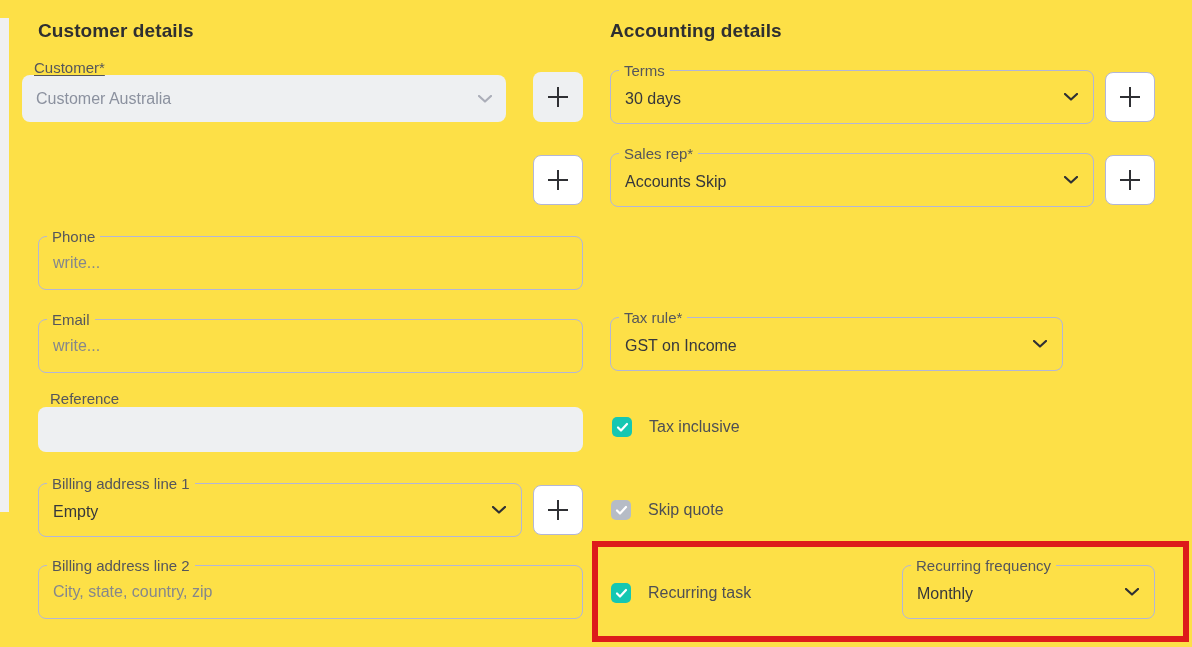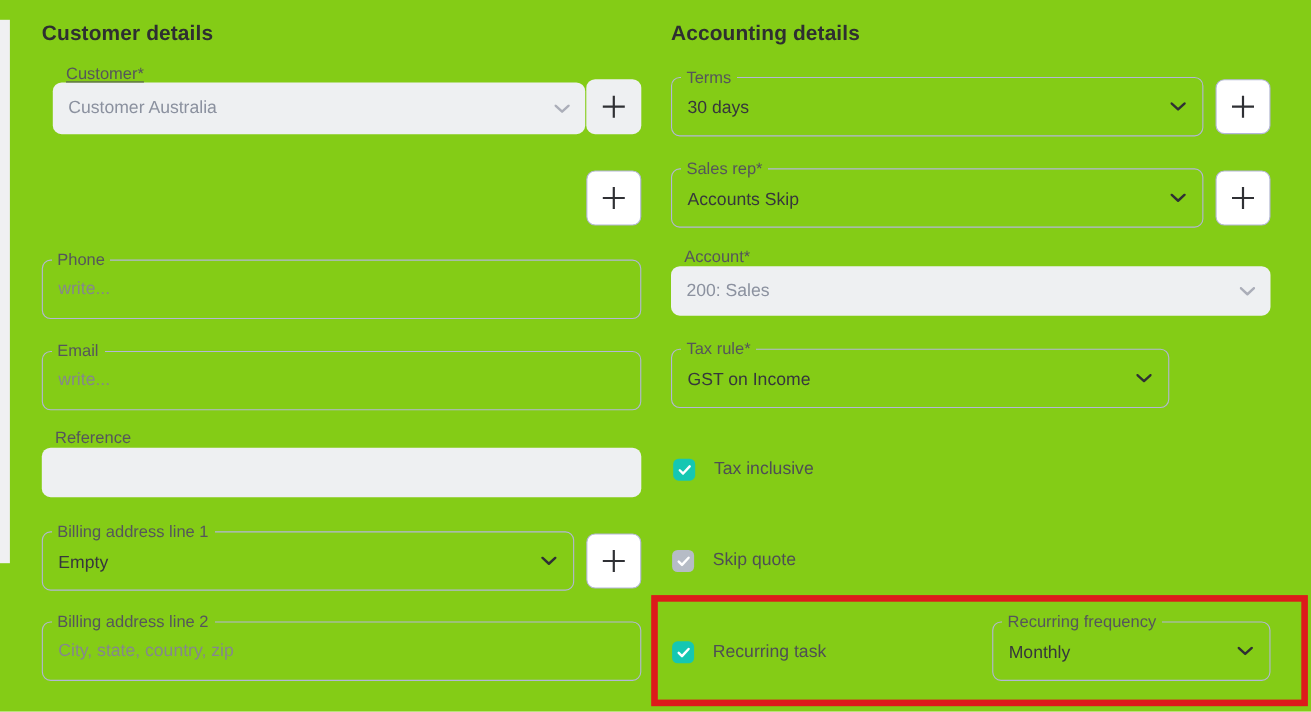--- a/index.html
+++ b/index.html
@@ -11,21 +11,21 @@
     --text:#36373c;
     --label:#55565b;
     --placeholder:#85878c;
     --check-disabled:#b6bcc6;
     --icon-dark:#2f3034;
     --icon-gray:#abaeb9;
   }
   *{margin:0;padding:0;box-sizing:border-box;}
   html,body{width:1192px;height:647px;background:#ffffff;
     font-family:"Liberation Sans", sans-serif;overflow:hidden;}
-  .stage{position:relative;width:1192px;height:647px;background:#84cc16;}
+  .stage{position:relative;width:1192px;height:647px;background:#fde047;}
 
   .left-strip{position:absolute;left:0;top:18px;width:9px;height:494px;background:#f0f0f2;}
 
   .section-heading{position:absolute;font-size:19px;font-weight:700;color:#2e2f31;letter-spacing:.1px;}
 
   
   .fwrap{position:absolute;height:62px;}
   .fwrap fieldset{width:100%;height:100%;border:1px solid var(--border);border-radius:8px;}
   .fwrap legend{font-size:15px;color:var(--label);line-height:17px;padding:0 5px;margin-left:8px;white-space:nowrap;}
   .fwrap .value{position:absolute;left:15px;top:28px;font-size:16px;color:var(--text);white-space:nowrap;}
@@ -60,21 +60,21 @@
 </style>
 </head>
 <body>
 
 <div class="stage">
 
   <div class="left-strip"></div>
 
   <h2 class="section-heading" style="left:38px;top:20px;">Customer details</h2>
 
-  <div class="dwrap" style="left:48px;top:60px;width:484px;">
+  <div class="dwrap" style="left:22px;top:60px;width:484px;">
     <div class="dlabel underlined">Customer*</div>
     <div class="dbox" style="height:47px;margin-top:-1px;">
       <span class="dvalue">Customer Australia</span>
       <svg class="" width="14" height="8" viewBox="0 0 14 8">
         <polyline points="1,1 7,6.5 13,1" fill="none" stroke="var(--icon-gray)" stroke-width="2.2" stroke-linecap="round" stroke-linejoin="round"></polyline>
       </svg>
     </div>
   </div>
   <button class="add-btn disabled" style="left:533px;top:72px;">
     <svg width="22" height="22" viewBox="0 0 22 22">
@@ -156,29 +156,20 @@
     <svg class="chev" width="14" height="8" viewBox="0 0 14 8">
       <polyline points="1,1 7,6.5 13,1" fill="none" stroke="var(--icon-dark)" stroke-width="2.2" stroke-linecap="round" stroke-linejoin="round"></polyline>
     </svg>
   </div>
   <button class="add-btn" style="left:1105px;top:155px;">
     <svg width="22" height="22" viewBox="0 0 22 22">
       <path d="M11 1 V21 M1 11 H21" stroke="var(--icon-dark)" stroke-width="2" fill="none"></path>
     </svg>
   </button>
 
-  <div class="dwrap" style="left:610px;top:226px;width:545px;">
-    <div class="dlabel">Account*</div>
-    <div class="dbox" style="height:45px;margin-top:0px;">
-      <span class="dvalue">200: Sales</span>
-      <svg width="14" height="8" viewBox="0 0 14 8">
-        <polyline points="1,1 7,6.5 13,1" fill="none" stroke="var(--icon-gray)" stroke-width="2.2" stroke-linecap="round" stroke-linejoin="round"></polyline>
-      </svg>
-    </div>
-  </div>
 
   <div class="fwrap" style="left:610px;top:309px;width:453px;">
     <fieldset>
         <legend>Tax rule*</legend>
       </fieldset>
     <div class="value">GST on Income</div>
     <svg class="chev" width="14" height="8" viewBox="0 0 14 8">
       <polyline points="1,1 7,6.5 13,1" fill="none" stroke="var(--icon-dark)" stroke-width="2.2" stroke-linecap="round" stroke-linejoin="round"></polyline>
     </svg>
   </div>

